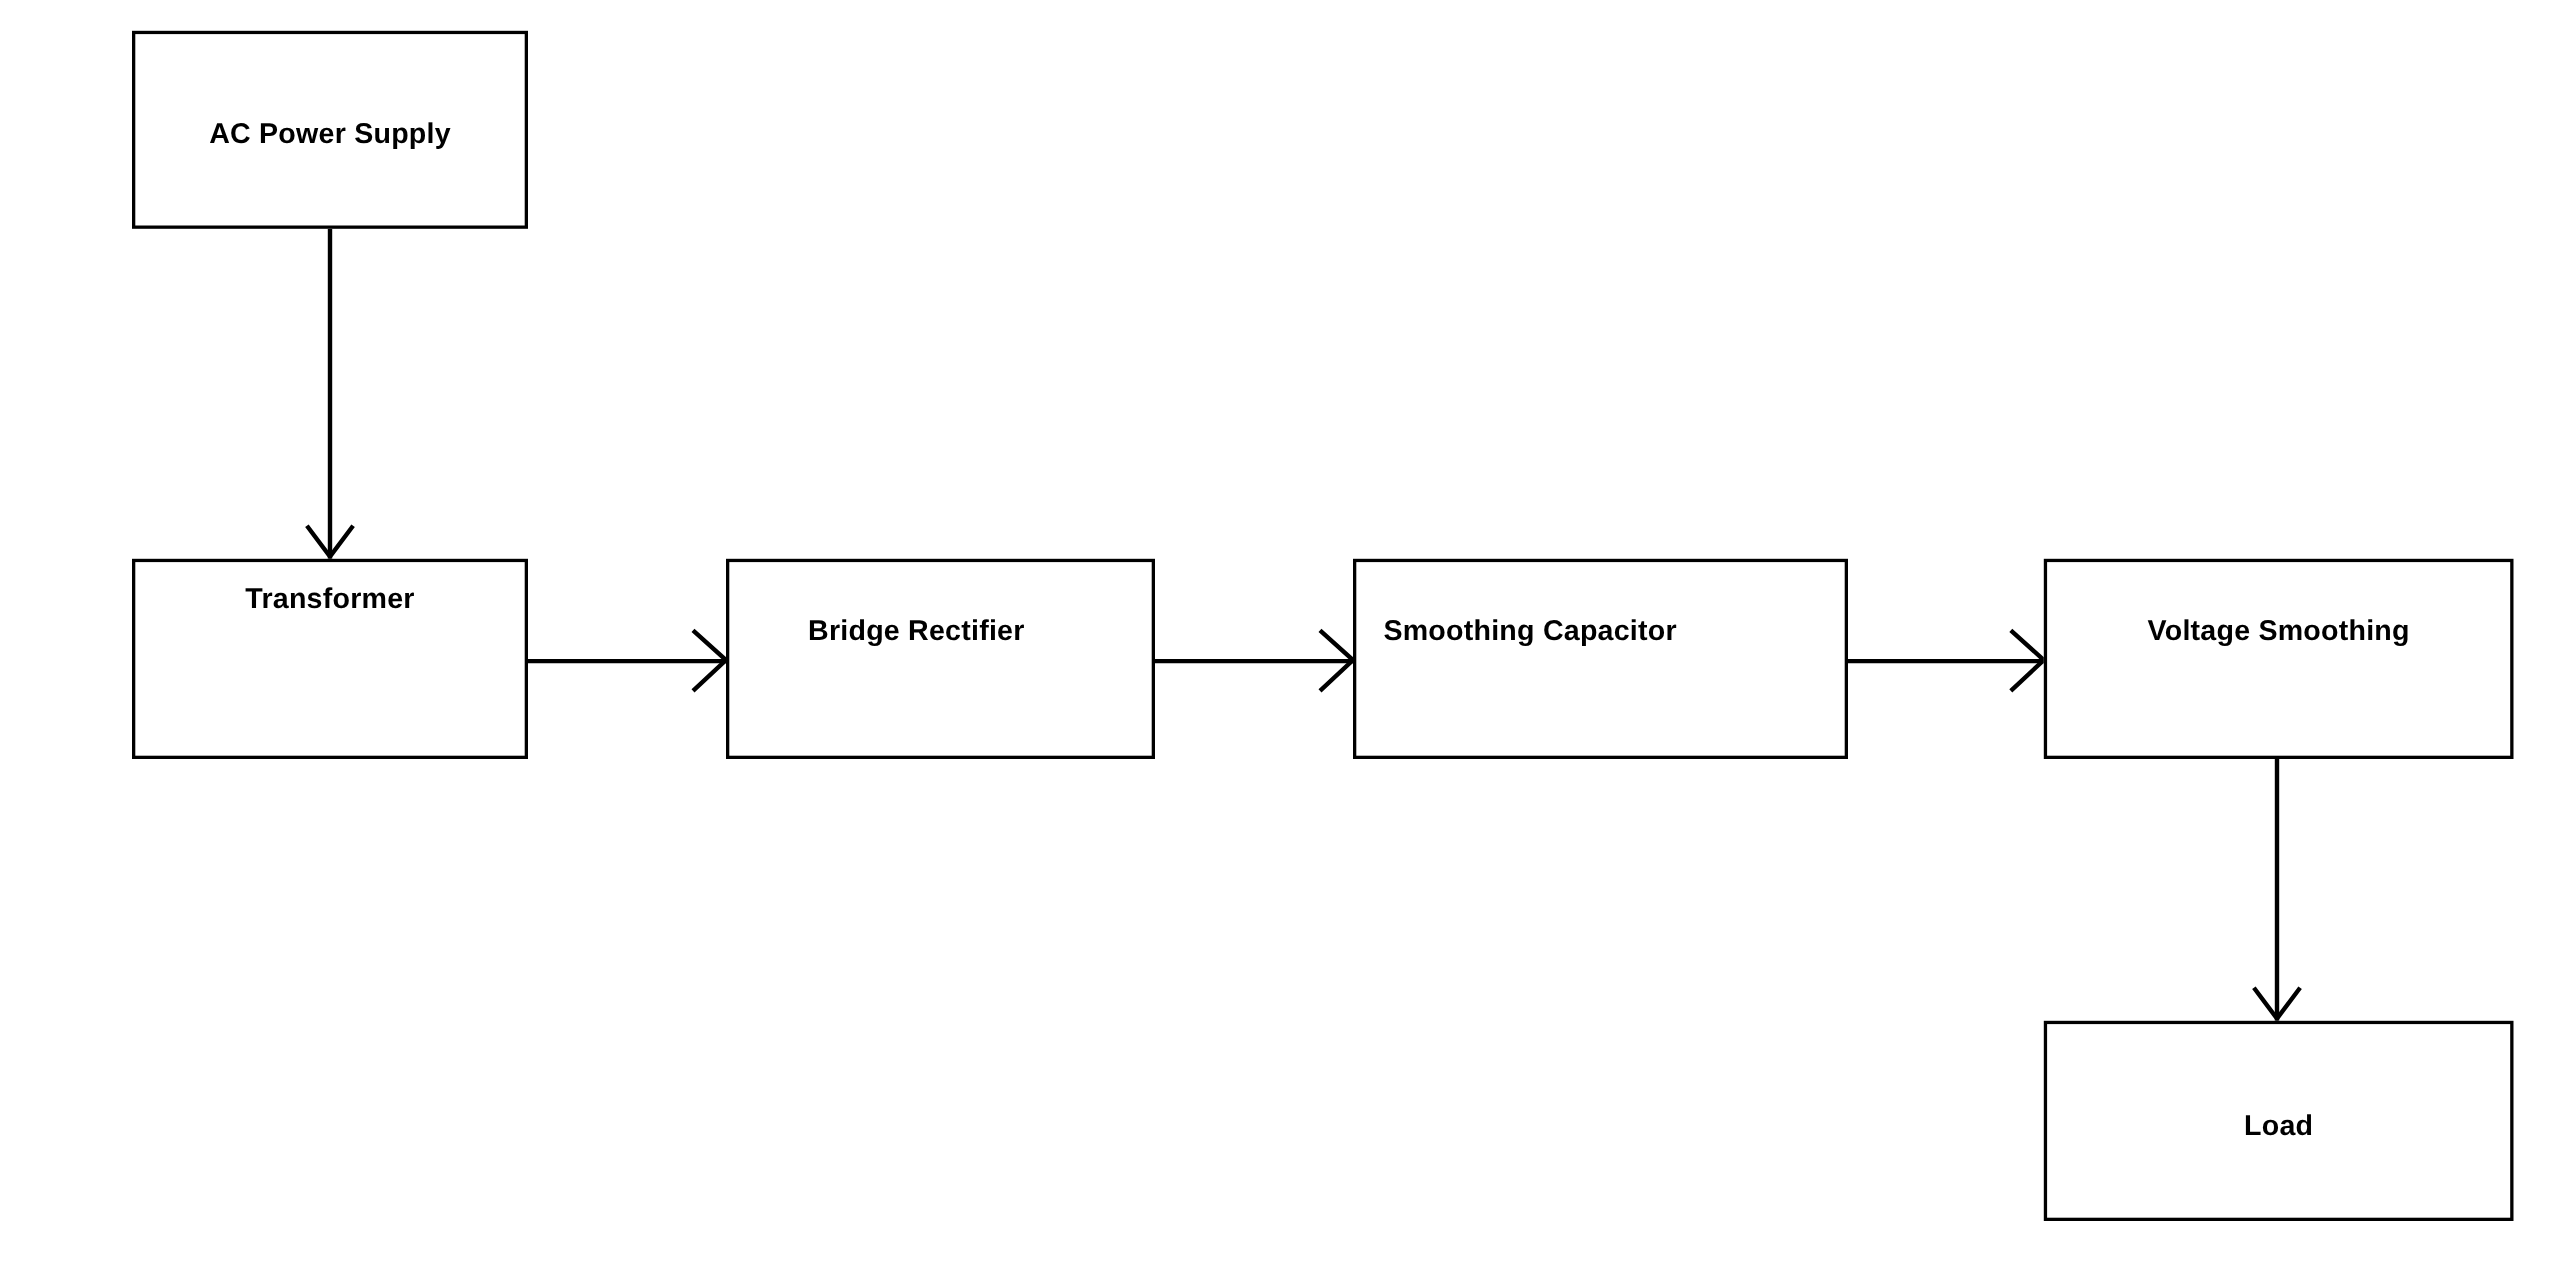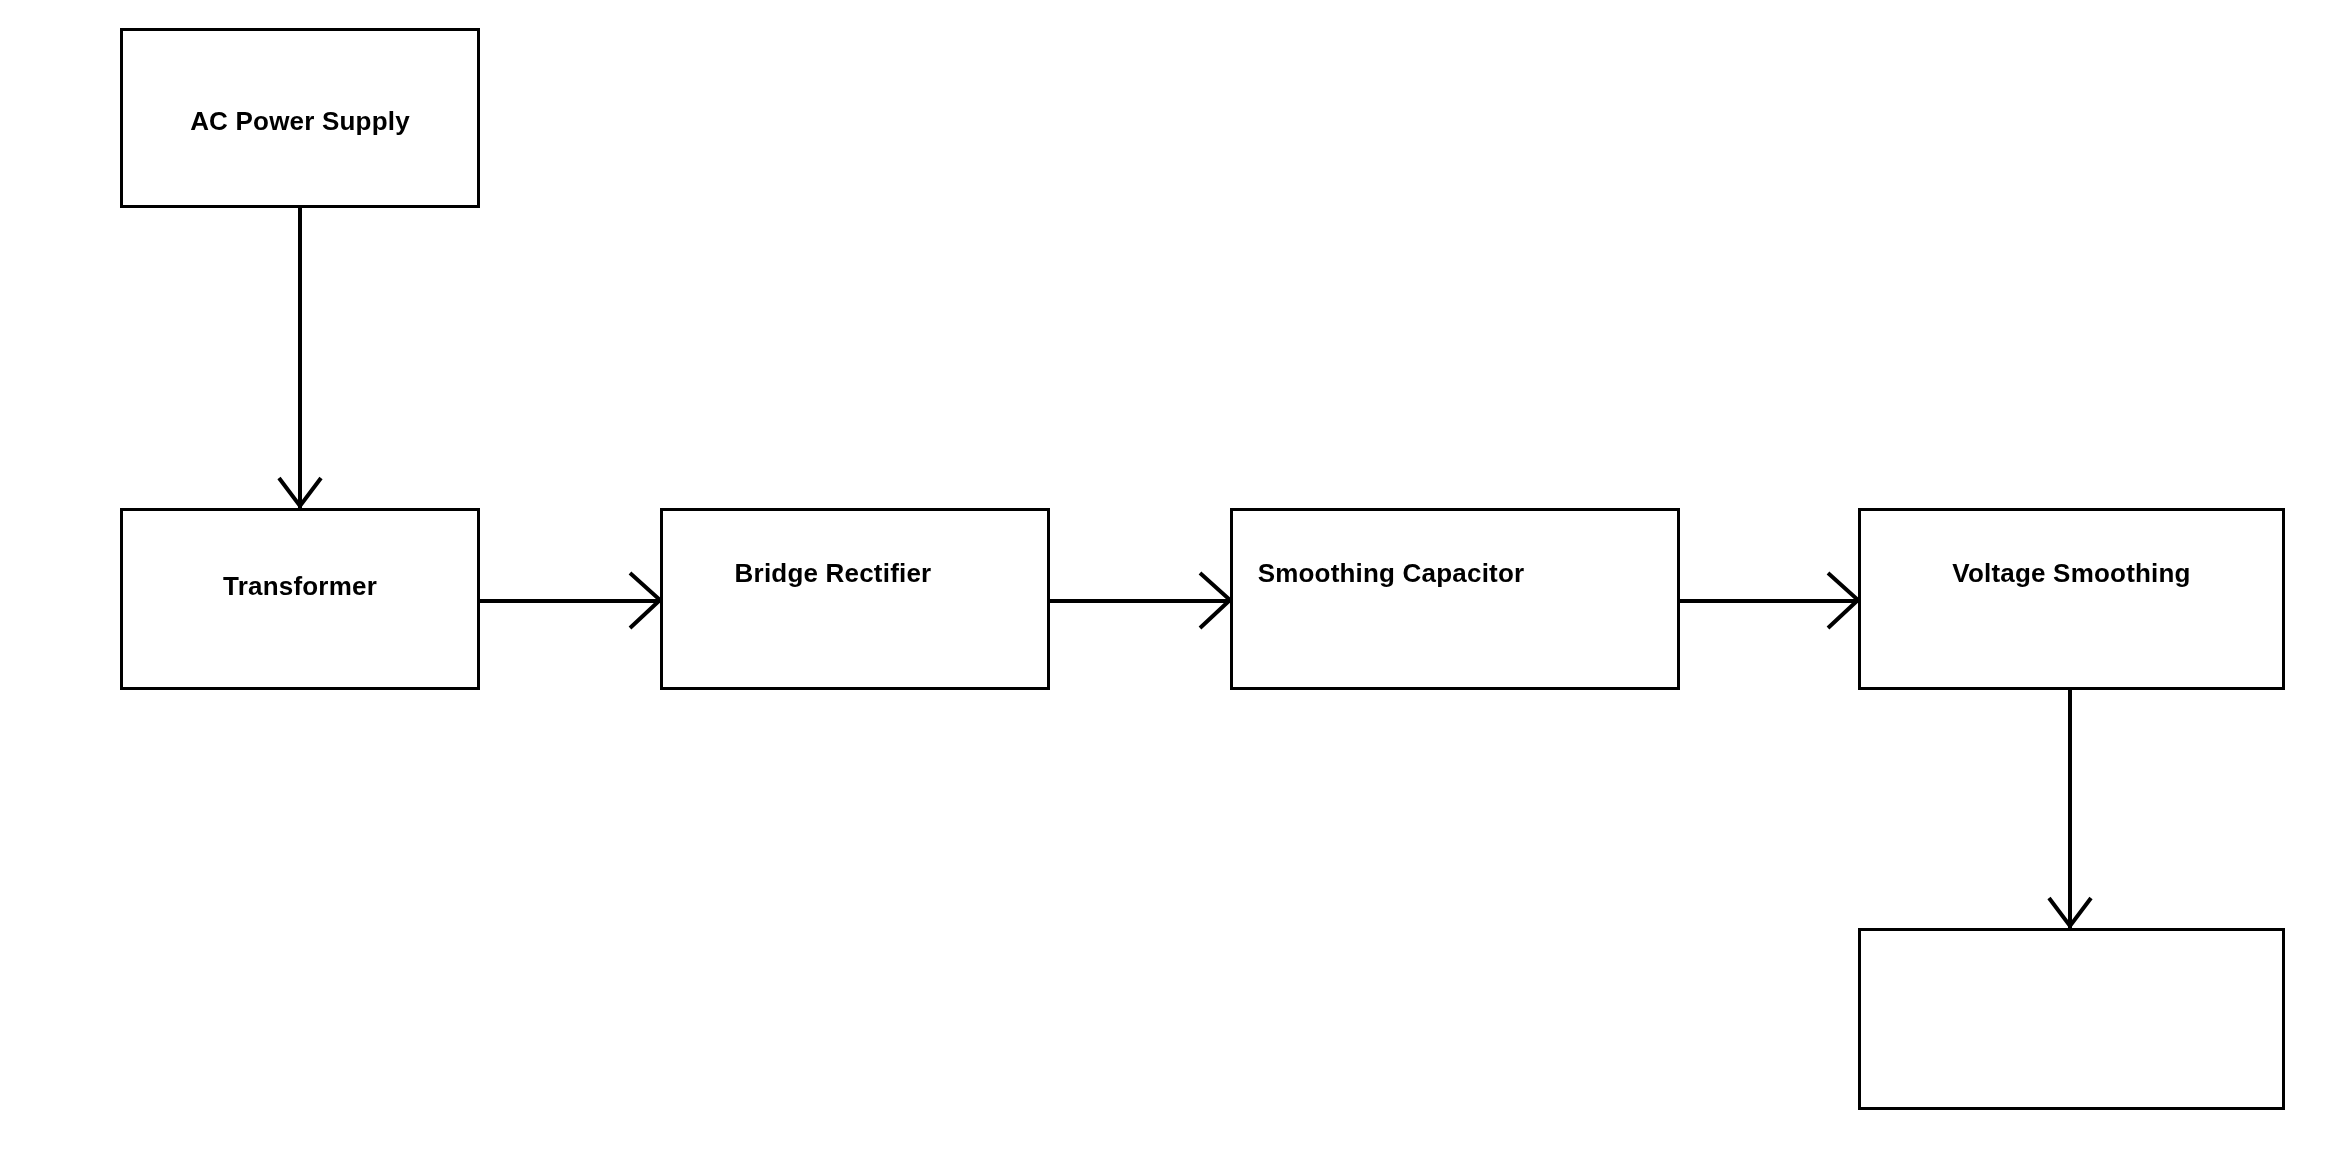--- a/index.html
+++ b/index.html
@@ -75,26 +75,27 @@
     <g>
       <line x1="2070" y1="690" x2="2070" y2="928" stroke="#000000" stroke-width="4"></line>
       <polyline points="2049,898 2070,926 2091,898" fill="none" stroke="#000000" stroke-width="4" stroke-linecap="butt"></polyline>
     </g>
   </svg>
 
   <div class="node-box" style="left:120px; top:28px; width:360px; height:180px;"></div>
   <div class="node-label" style="top:106px; left:120px; width:360px;">AC Power Supply</div>
 
   <div class="node-box" style="left:120px; top:508px; width:360px; height:182px;"></div>
-  <div class="node-label" style="top:571px; left:120px; width:360px;">Transformer</div>
+  <div class="node-label" style="top:529px; left:120px; width:360px;">Transformer</div>
 
   <div class="node-box" style="left:660px; top:508px; width:390px; height:182px;"></div>
   <div class="node-label" style="top:558px; left:638px; width:390px;">Bridge Rectifier</div>
 
   <div class="node-box" style="left:1230px; top:508px; width:450px; height:182px;"></div>
   <div class="node-label" style="top:558px; left:1166px; width:450px;">Smoothing Capacitor</div>
 
   <div class="node-box" style="left:1858px; top:508px; width:427px; height:182px;"></div>
   <div class="node-label" style="top:558px; left:1858px; width:427px;">Voltage Smoothing</div>
 
   <div class="node-box" style="left:1858px; top:928px; width:427px; height:182px;"></div>
+  <div class="node-label" style="top:1008px; left:1858px; width:427px;">Load</div>
 
 </div>
 
 </body></html>

